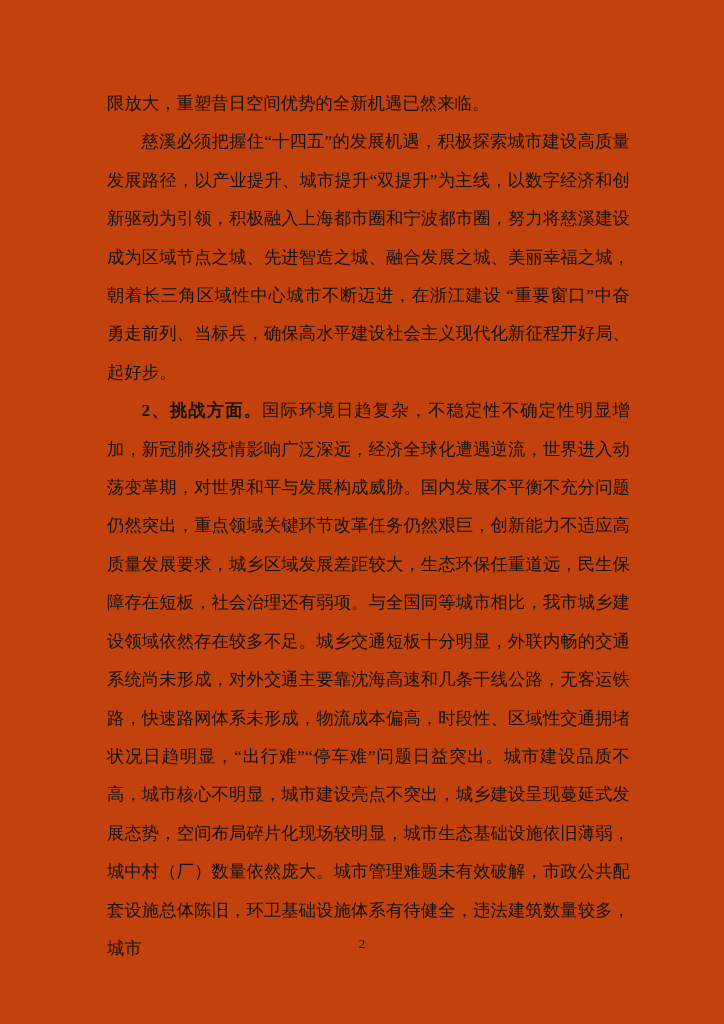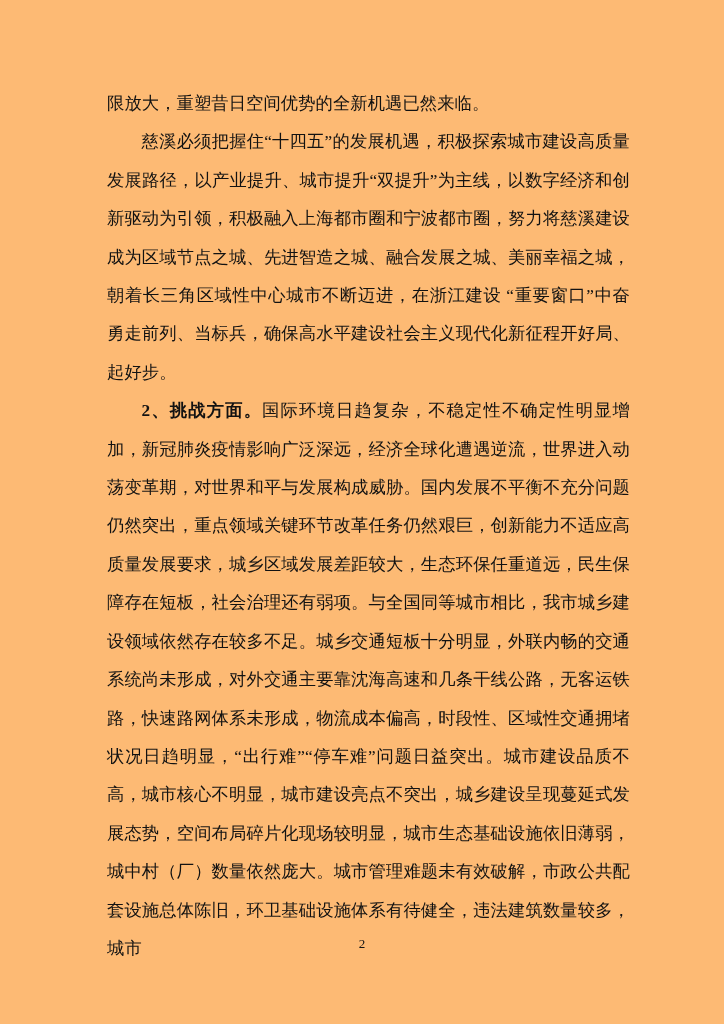--- a/index.html
+++ b/index.html
@@ -4,21 +4,21 @@
 <style>
   html, body {
     margin: 0;
     padding: 0;
     background: #ffffff;
   }
   .doc-page {
     position: relative;
     width: 724px;
     height: 1024px;
-    background: #fdba74;
+    background: #c2410c;
     overflow: hidden;
     font-family: "Liberation Serif", "DejaVu Serif", serif;
     color: #121212;
   }
   .text-block {
     position: absolute;
     left: 107px;
     top: 85px;
     width: 523px;
   }

